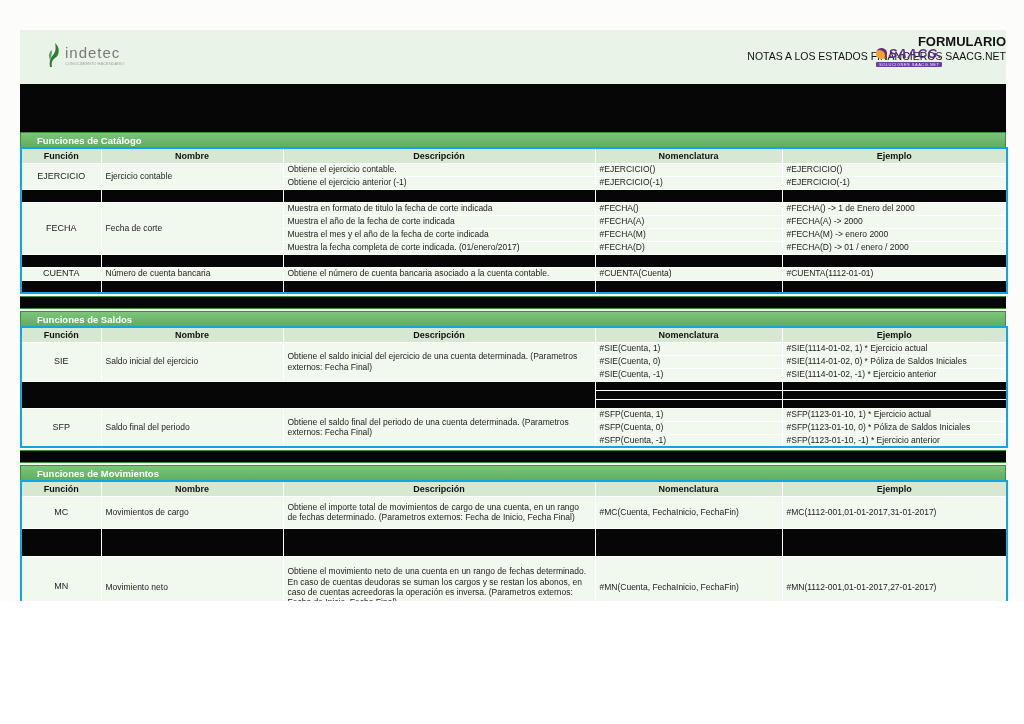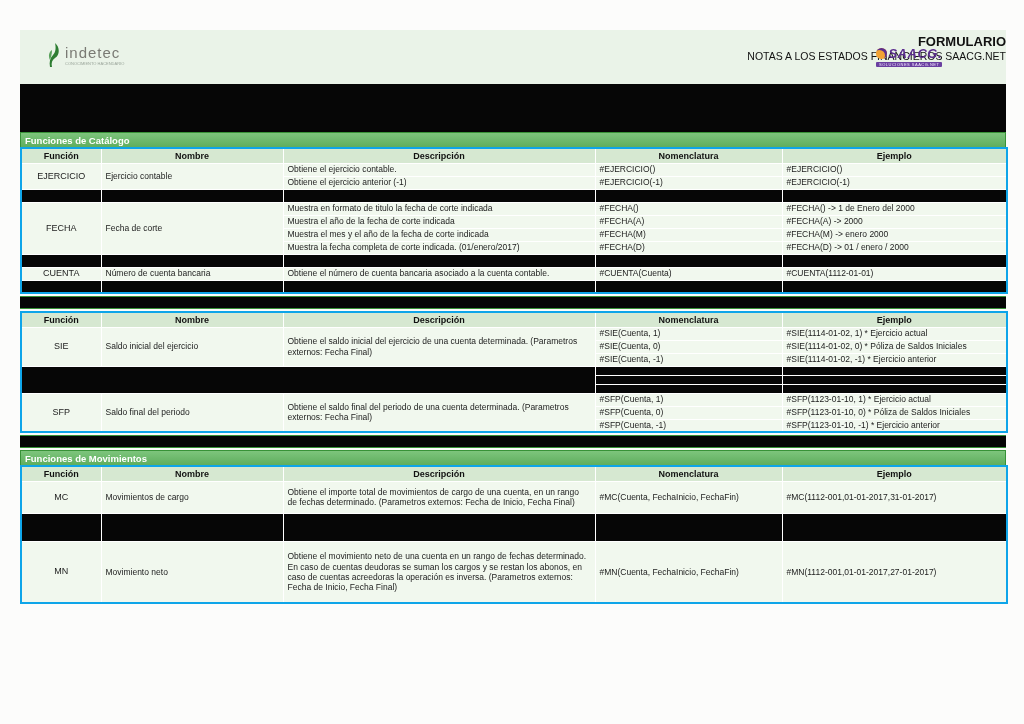--- a/index.html
+++ b/index.html
@@ -1,16 +1,16 @@
 <!DOCTYPE html>
 <html><head>
 <meta charset="utf-8">
 <style>
   html,body{margin:0;padding:0;}
-  .page{position:relative;width:1024px;height:724px;background:#fcfcfb;overflow:hidden;
+  .page{position:relative;width:1024px;height:601px;background:#fcfcfb;overflow:hidden;
         font-family:"Liberation Sans", sans-serif;color:#111;}
   .content{position:absolute;left:20px;top:30px;width:986px;}
 
   
   .header-band{position:relative;height:54px;background:#eaf3e8;}
   .title-stack{position:absolute;left:0;right:0;top:4px;text-align:right;}
   .title-1{font-size:13px;font-weight:bold;line-height:16px;}
   .title-2,.title-3{font-size:10.5px;font-weight:normal;line-height:13px;}
   .logo-indetec{position:absolute;left:26px;top:12px;display:flex;align-items:center;}
   .leaf{width:16px;height:26px;margin-right:3px;}
@@ -22,21 +22,21 @@
   .saacg-text{font-size:13px;font-weight:bold;font-style:italic;color:#5b2d8e;letter-spacing:.5px;}
   .saacg-tag{display:block;margin-top:1px;height:5px;background:#6a3fa0;border-radius:1px;
              font-size:4px;color:#f2e7ff;line-height:5px;letter-spacing:.5px;}
 
   
   .black-top{height:48px;background:#060606;}
   .gap-band{height:11px;background:#060606;border-top:1px solid #379237;border-bottom:1px solid #379237;margin:2px 0;}
 
   
   .section-bar{height:15px;background:linear-gradient(#7dc57c,#5fae5e);border:1px solid #379237;border-bottom:none;
-               color:#fff;font-weight:bold;font-size:9.5px;line-height:15px;padding-left:4px;box-sizing:border-box;}
+               color:#fff;font-weight:bold;font-size:9.5px;line-height:15px;padding-left:16px;box-sizing:border-box;}
   table{border-collapse:collapse;table-layout:fixed;width:986px;border:2px solid #0ea5e9;}
   td,th{border:1px solid #ffffff;box-sizing:border-box;overflow:hidden;}
   th{background:#d6e8d1;font-size:9px;font-weight:bold;height:15px;padding:0 2px;}
   td{background:#f1f8ee;font-size:8.5px;line-height:1.2;padding:0 4px;height:13px;vertical-align:middle;color:#1c1c1c;}
   td.fn{font-weight:normal;text-align:center;font-size:9px;}
   td.bk{background:#060606;}
   td.h9{height:9px;}
   tr.h32 td{height:32px;}
   tr.h28 td{height:28px;}
   tr.h62 td{height:62px;}
@@ -151,20 +151,21 @@
             <td class="bk"></td>
             <td class="bk"></td>
             <td class="bk"></td>
             <td class="bk"></td>
       </tr>
     </tbody>
       </table>
 
     <div class="gap-band"></div>
 
+    <div class="section-bar">Funciones de Saldos</div>
     <table>
       <colgroup>
           <col style="width:80px">
           <col style="width:182px">
           <col style="width:312px">
           <col style="width:187px">
           <col style="width:225px">
         </colgroup>
       <tbody>
           <tr>

